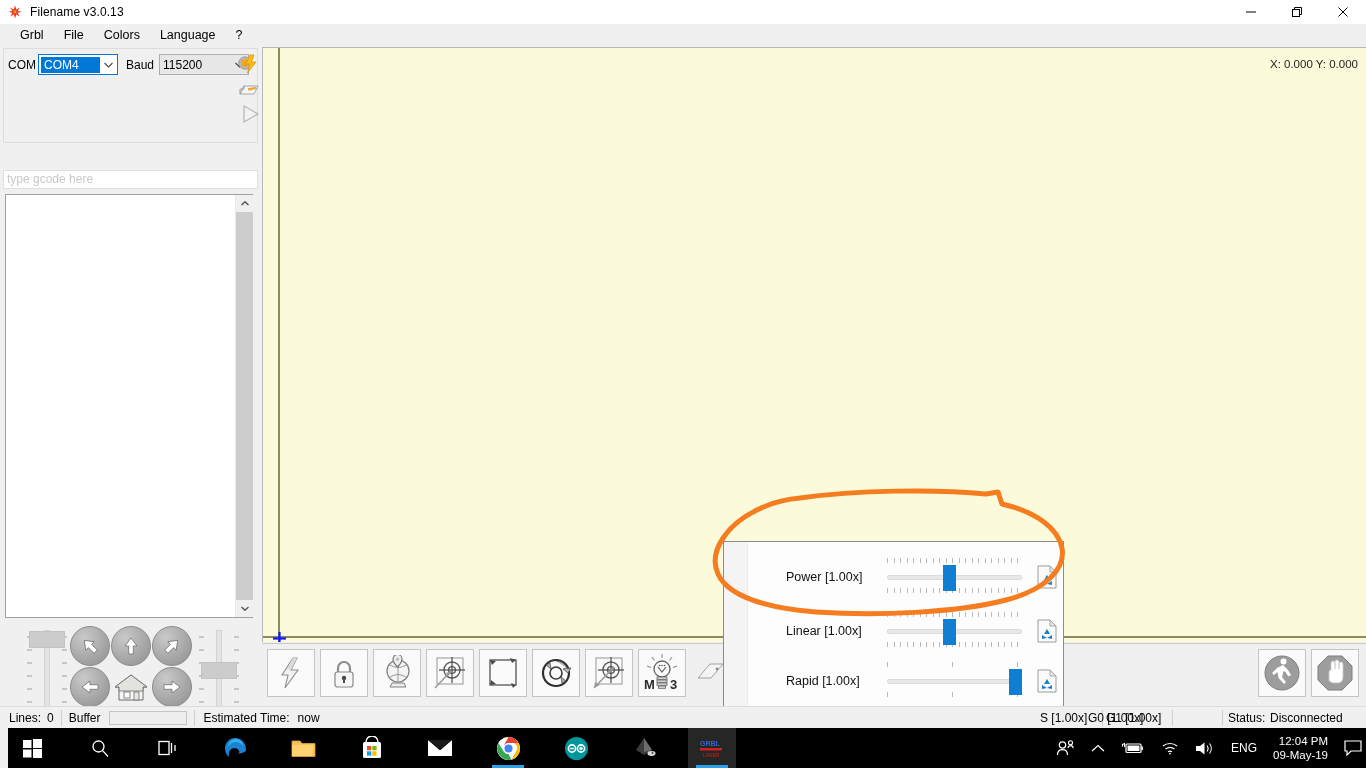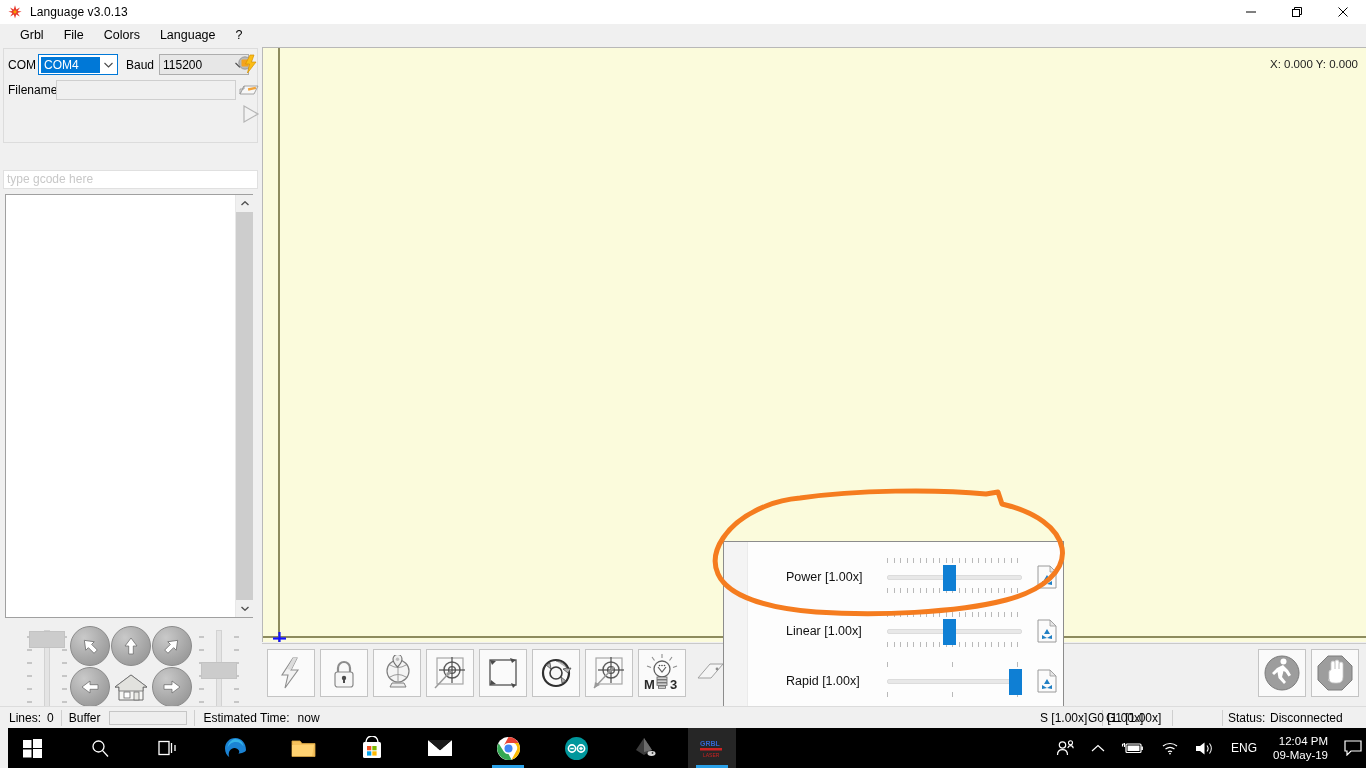--- a/index.html
+++ b/index.html
@@ -275,21 +275,21 @@
 
   <div class="titlebar">
     <span class="app-icon">
       <svg width="16" height="16" viewBox="0 0 16 16">
         <g fill="#e8392c">
           <path d="M8 1.2 L9.3 5.4 L13 3.4 L10.6 7 L14.6 7.6 L10.6 9 L12.8 12.4 L9.2 10.4 L8 14.6 L6.8 10.4 L3.2 12.4 L5.4 9 L1.4 7.6 L5.4 7 L3 3.4 L6.7 5.4 Z"></path>
         </g>
         <circle cx="8" cy="7.8" r="1.6" fill="#f7a200"></circle>
       </svg>
     </span>
-    <span class="title-text">Language v3.0.13</span>
+    <span class="title-text">Filename v3.0.13</span>
     <div class="winbtns">
       <div class="winbtn">
         <svg width="12" height="12" viewBox="0 0 12 12">
             <line x1="1" y1="6" x2="11" y2="6" stroke="#000" stroke-width="1"></line>
           </svg>
       </div>
       <div class="winbtn">
         <svg width="12" height="12" viewBox="0 0 12 12">
           <rect x="1.5" y="3.5" width="7" height="7" fill="none" stroke="#000" stroke-width="1"></rect>
           <polyline points="3.5,3.5 3.5,1.5 10.5,1.5 10.5,8.5 8.5,8.5" fill="none" stroke="#000" stroke-width="1"></polyline>
@@ -337,24 +337,20 @@
         </div>
       </div>
       <div style="position:absolute; left:232px; top:4px; width:24px; height:22px; display:flex; align-items:center; justify-content:center;">
         <svg width="22" height="20" viewBox="0 0 22 20">
           <circle cx="8" cy="9" r="6.2" fill="#b9b9b9" stroke="#8d8d8d" stroke-width="0.8"></circle>
           <rect x="4.5" y="5.5" width="7" height="7" rx="1" fill="#f4a31e"></rect>
           <polygon points="13,1 8.5,10 12.5,10 10.5,19 19,8 14.5,8 17,1" fill="#fbbd16" stroke="#d79000" stroke-width="0.7"></polygon>
         </svg>
       </div>
 
-      <div class="row" style="left:4px; top:31px;">
-        <span class="lbl" style="width:48px;">Filename</span>
-        <div class="txtbox" style="width:180px;"></div>
-      </div>
       <div style="position:absolute; left:234px; top:30px; width:22px; height:22px;">
         <svg width="22" height="22" viewBox="0 0 22 22">
           <polygon points="2,15 6,7 20,7 16,15" fill="#f7f7f7" stroke="#9a9a9a" stroke-width="0.9"></polygon>
           <polygon points="2,15 2,10 6,10 6,7" fill="#ededed" stroke="#9a9a9a" stroke-width="0.9"></polygon>
           <rect x="10" y="8.5" width="8" height="2.4" transform="rotate(-12 14 9.7)" fill="#f1a33a"></rect>
         </svg>
       </div>
 
       <div style="position:absolute; left:236px; top:54px; width:22px; height:22px;">
         <svg width="22" height="22" viewBox="0 0 22 22">

